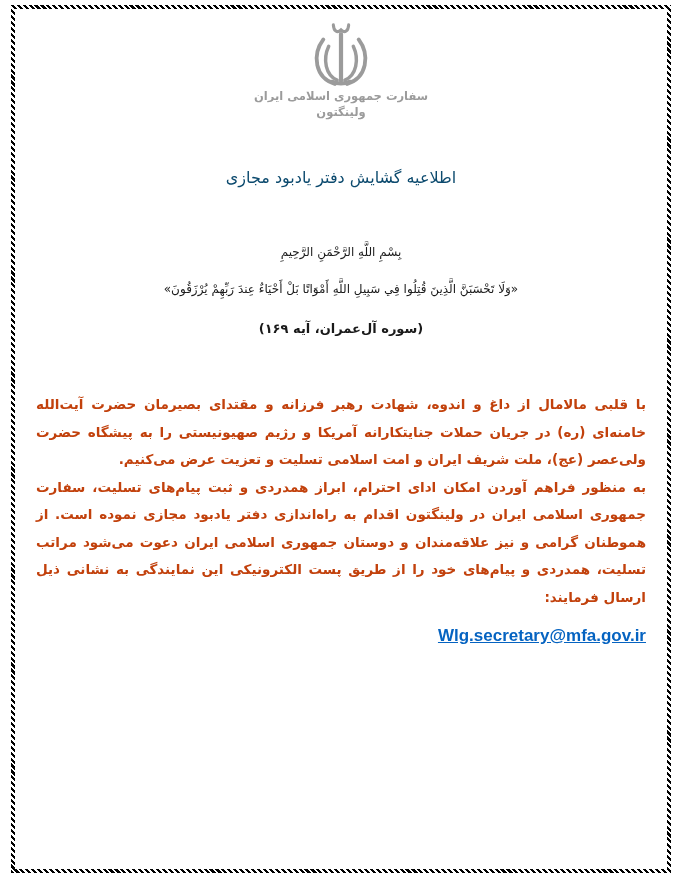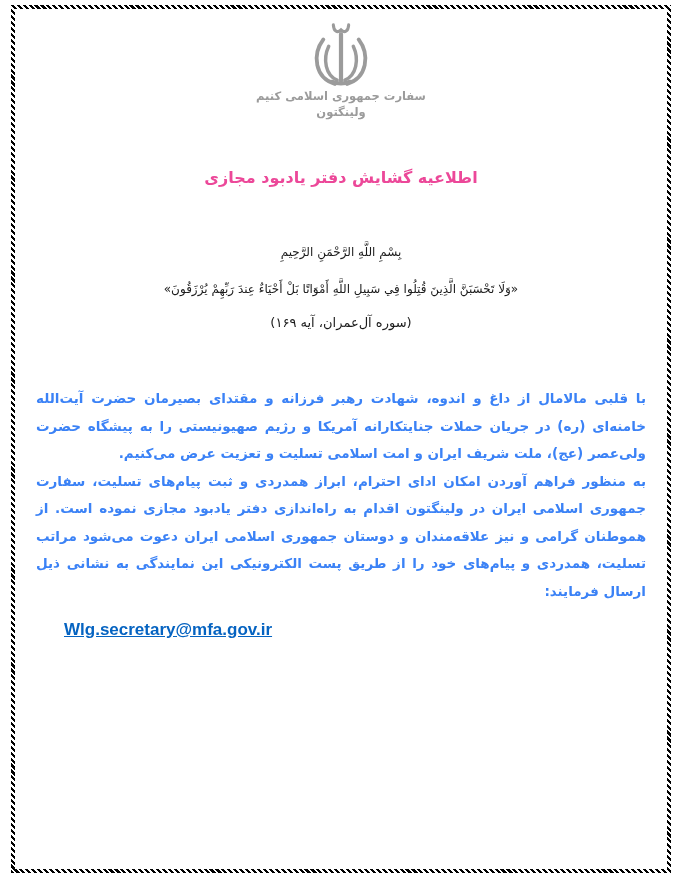--- a/index.html
+++ b/index.html
@@ -17,32 +17,32 @@
   }
   .content{
     position:absolute;left:15px;top:9px;right:16px;
     padding:0 21px;
     direction:rtl;text-align:center;
   }
   .emblem{width:78px;height:66px;margin:12px auto 0;}
   .gray-line{font-size:11.5px;font-weight:bold;color:#9b9b9b;line-height:15px;}
   .embassy-name{margin-top:2px;}
   .city-name{margin-top:1px;}
-  .doc-title{margin:49px 0 0;font-size:16px;font-weight:bold;line-height:18px;color:#ec4899;}
+  .doc-title{margin:49px 0 0;font-size:16px;font-weight:normal;line-height:18px;color:#0c4a6e;}
   .bismillah{margin:55px 0 0;font-size:12px;font-weight:normal;line-height:20px;}
   .verse{margin:11px 0 0;font-size:12px;font-weight:normal;line-height:32px;}
-  .verse-ref{margin:8px 0 0;font-size:13px;font-weight:normal;line-height:19px;}
+  .verse-ref{margin:14px 0 0;font-size:13px;font-weight:bold;line-height:19px;}
   .body-text{
     margin-top:53px;
     text-align:justify;
-    font-size:13.5px;font-weight:bold;line-height:27.5px;color:#3b82f6;
+    font-size:13.5px;font-weight:bold;line-height:27.5px;color:#c2410c;
   }
   .body-text p{margin:0;}
   .para-invite{margin-top:19px;}
-  .email-row{margin-top:15px;direction:ltr;text-align:left;padding-left:28px;}
+  .email-row{margin-top:15px;direction:ltr;text-align:right;padding-left:28px;}
   .email-link{
     font-family:"Liberation Sans",sans-serif;
     font-size:17px;font-weight:bold;
     color:#0563c1;text-decoration:underline;cursor:pointer;
   }
 </style>
 </head>
 <body>
 
 <div class="frame"></div>
@@ -56,21 +56,21 @@
           <path d="M40 5 C40.5 13 45 16.5 50 11.5 C55 16.5 59.5 13 60 5" stroke-width="4"></path>
           <path d="M50 17 L50 78" stroke-width="5.5"></path>
           <path d="M38 79 Q50 84 62 79" stroke-width="5"></path>
           <path d="M45 77 C30 71 26 50 34 33" stroke-width="4.5"></path>
           <path d="M55 77 C70 71 74 50 66 33" stroke-width="4.5"></path>
           <path d="M42 82 C16 74 12 44 27 24" stroke-width="5"></path>
           <path d="M58 82 C84 74 88 44 73 24" stroke-width="5"></path>
         </g>
       </svg>
     </div>
-    <div class="gray-line embassy-name">سفارت جمهوری اسلامی کنیم</div>
+    <div class="gray-line embassy-name">سفارت جمهوری اسلامی ایران</div>
     <div class="gray-line city-name">ولینگتون</div>
   </header>
 
   <h1 class="doc-title">اطلاعیه گشایش دفتر یادبود مجازی</h1>
 
   <section>
     <p class="bismillah">بِسْمِ اللَّهِ الرَّحْمَنِ الرَّحِيمِ</p>
     <p class="verse">«وَلَا تَحْسَبَنَّ الَّذِينَ قُتِلُوا فِي سَبِيلِ اللَّهِ أَمْوَاتًا بَلْ أَحْيَاءٌ عِندَ رَبِّهِمْ يُرْزَقُونَ»</p>
     <p class="verse-ref">(سوره آل‌عمران، آیه ۱۶۹)</p>
   </section>

